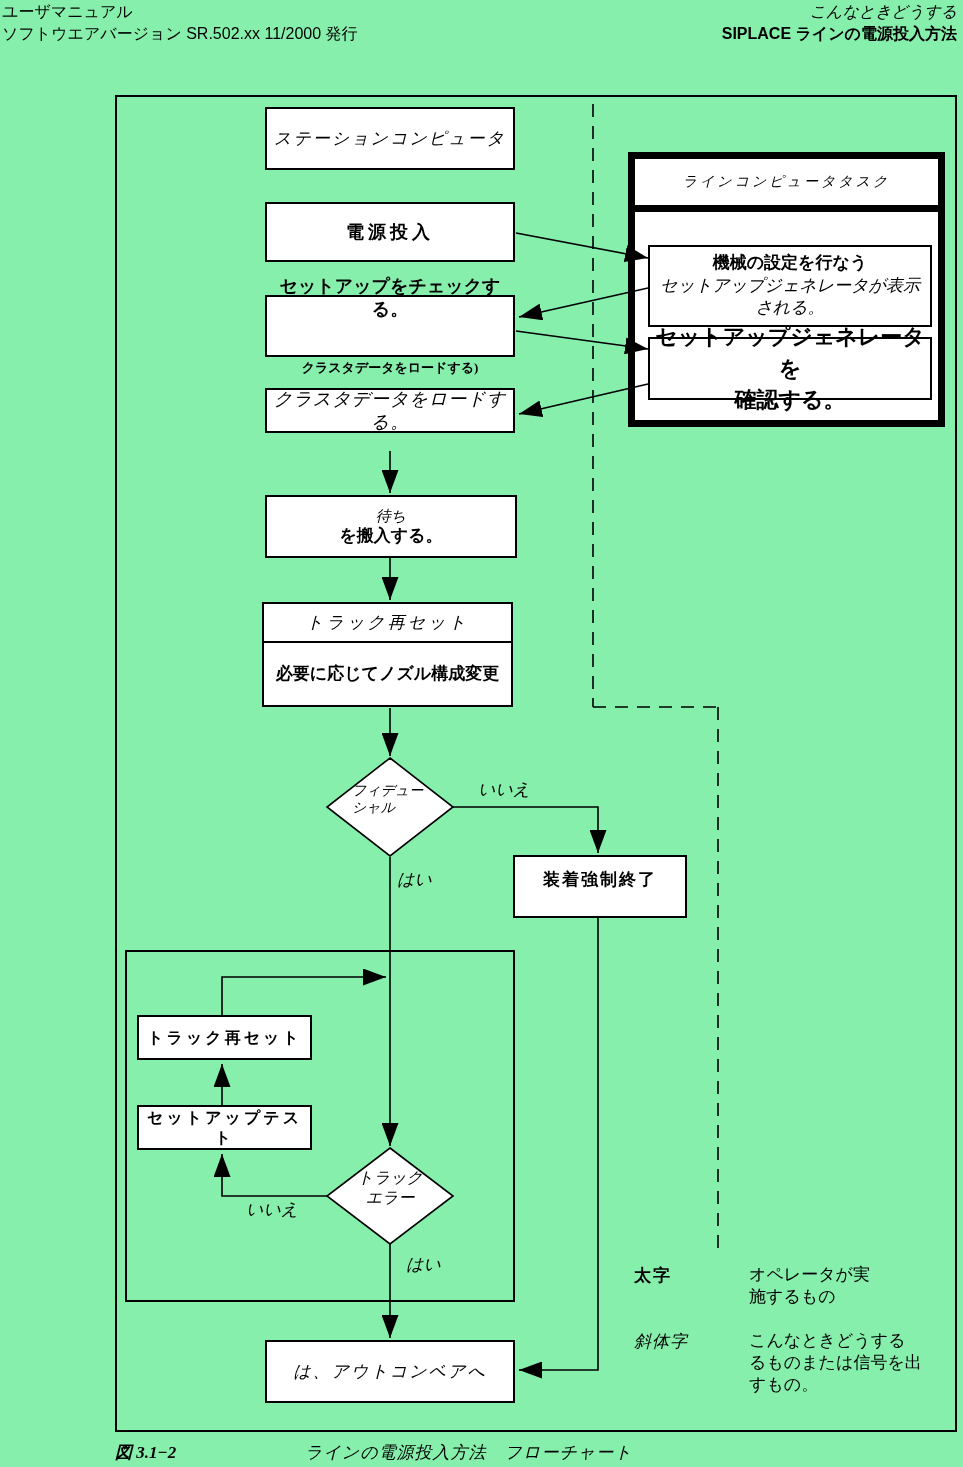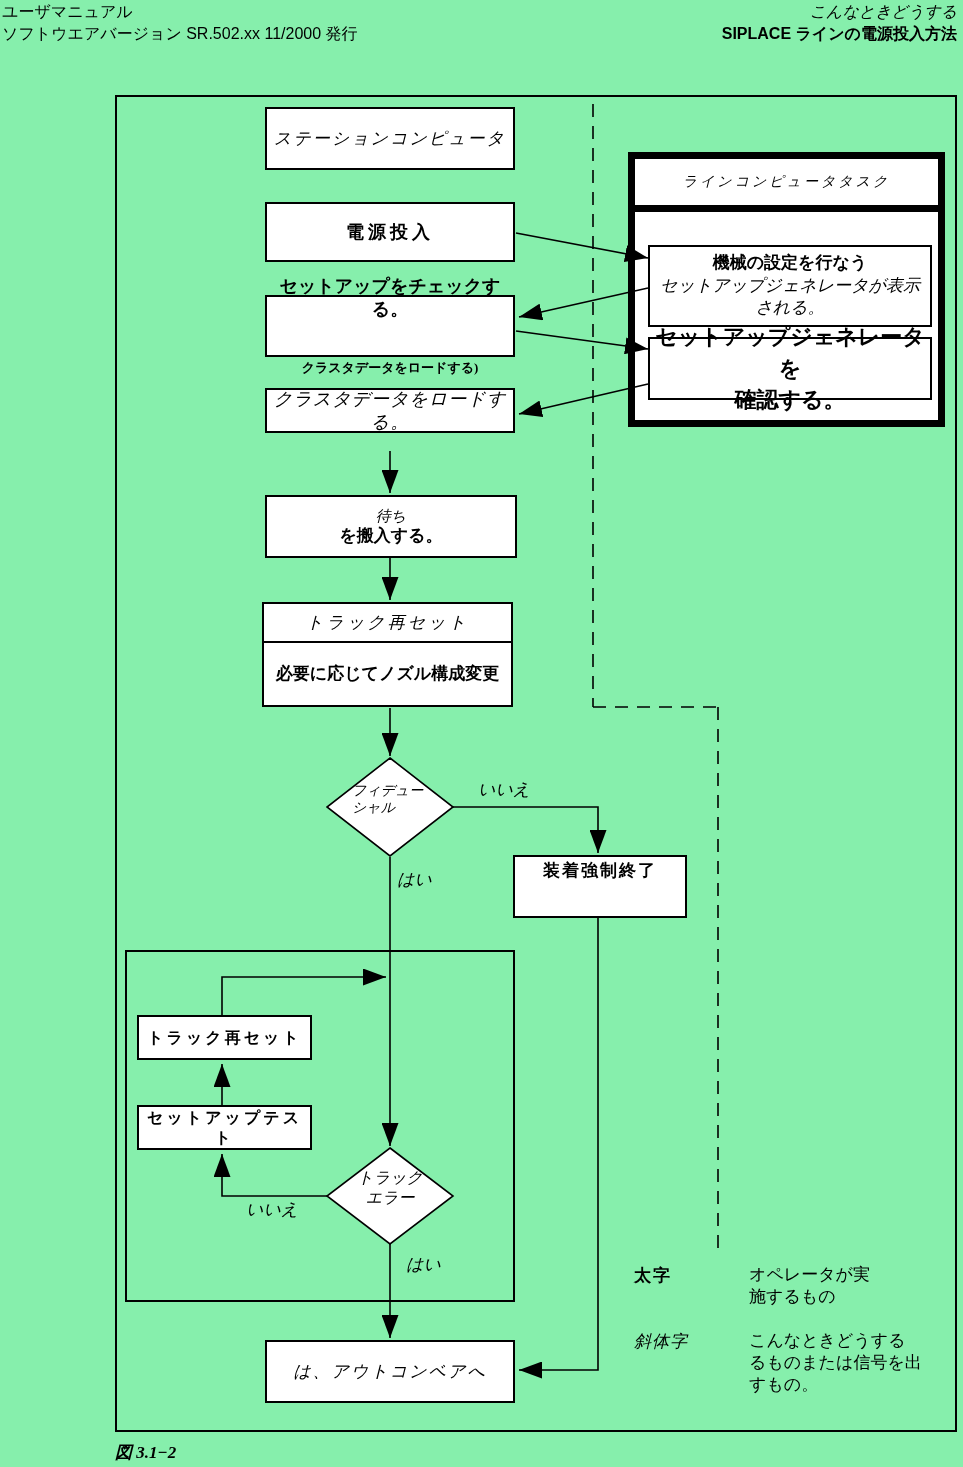--- a/index.html
+++ b/index.html
@@ -54,21 +54,21 @@
   <div class="box" style="left:265px;top:495px;width:252px;height:63px;font-size:17px;">
     <div class="it" style="font-size:15px;">待ち</div>
     <div class="b">を搬入する。</div>
   </div>
 
   <div class="box" style="left:262px;top:602px;width:251px;height:105px;padding:0;justify-content:flex-start;">
     <div class="it" style="width:100%;height:37px;border-bottom:2px solid #000;display:flex;align-items:center;justify-content:center;font-size:17px;letter-spacing:3px;">トラック再セット</div>
     <div class="b" style="flex:1;display:flex;align-items:center;justify-content:center;font-size:17px;">必要に応じてノズル構成変更</div>
   </div>
 
-  <div class="box b" style="left:513px;top:855px;width:174px;height:63px;justify-content:flex-start;padding-top:3px;font-size:17px;letter-spacing:2px;">
+  <div class="box b" style="left:513px;top:855px;width:174px;height:63px;justify-content:flex-start;padding-top:12px;font-size:17px;letter-spacing:2px;">
     <div>装着強制終了</div>
   </div>
 
   <div class="abs nofill" style="left:125px;top:950px;width:390px;height:352px;border:2px solid #000;"></div>
 
   <div class="box b" style="left:137px;top:1015px;width:175px;height:45px;font-size:16px;letter-spacing:3px;">
     <div>トラック再セット</div>
   </div>
 
   <div class="box b" style="left:137px;top:1105px;width:175px;height:45px;font-size:16px;letter-spacing:3px;">
@@ -151,14 +151,15 @@
   </div>
 
   <div class="lbl it" style="left:634px;top:1330px;font-size:17px;letter-spacing:1px;">斜体字</div>
   <div class="abs" style="left:749px;top:1330px;font-size:17px;line-height:22px;">
     <div>こんなときどうする</div>
     <div>るものまたは信号を出</div>
     <div>すもの。</div>
   </div>
 
   <div class="lbl it b" style="left:115px;top:1441px;font-size:17px;">図 3.1−2</div>
+  <div class="lbl it" style="left:305px;top:1441px;font-size:17px;letter-spacing:1px;">ラインの電源投入方法　フローチャート</div>
 
 </div>
 
 </body></html>

